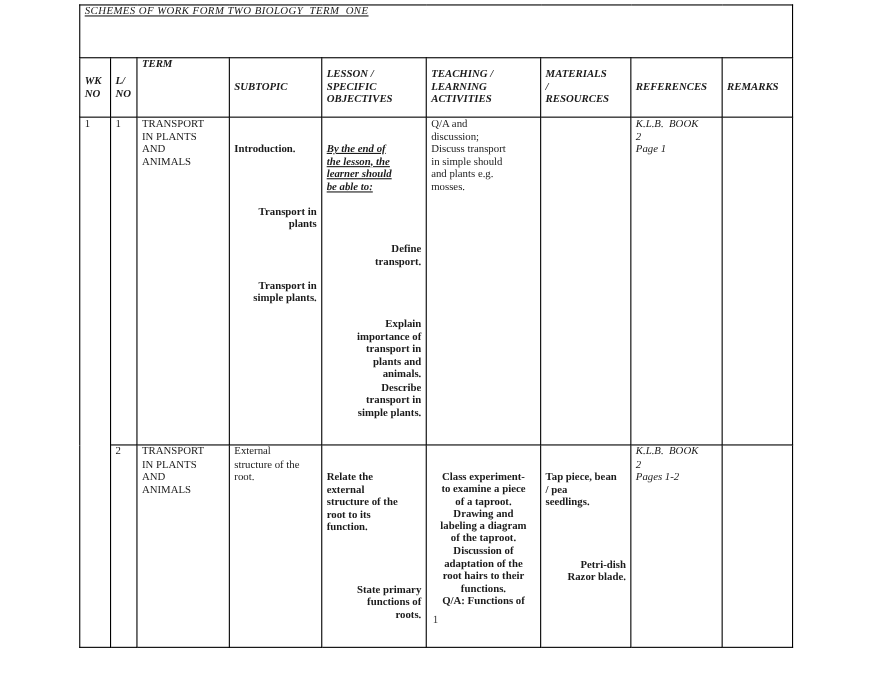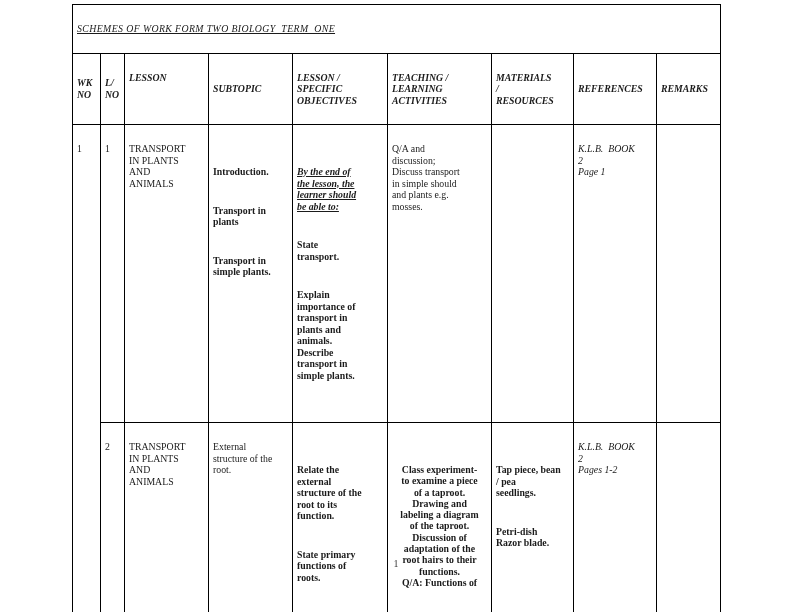--- a/index.html
+++ b/index.html
@@ -16,21 +16,21 @@
   table.schemes {
     position: absolute;
     left: 72px;
     top: 4px;
     width: 648px;
     border-collapse: collapse;
     table-layout: fixed;
   }
   .schemes td, .schemes th {
     border: 1px solid #000000;
-    padding: 18px 4px;
+    padding: 0 4px;
     vertical-align: top;
     text-align: left;
     font-size: 9.8px;
     line-height: 11.5px;
     font-weight: normal;
     white-space: pre-wrap;
     overflow: hidden;
   }
   tr.title-row { height: 48px; }
   tr.header-row { height: 54px; }
@@ -48,21 +48,21 @@
   }
   .header-row th {
     font-weight: bold;
     font-style: italic;
     vertical-align: middle;
   }
   .header-row th.top { vertical-align: top; }
   .bold { font-weight: bold; }
   .italic { font-style: italic; margin-top: 28px; }
   .para { display: block; font-weight: bold; }
-  .gap { margin-top: 4px; }
+  .gap { margin-top: 22px; text-align: right; }
   .obj-heading {
     font-weight: bold;
     font-style: italic;
     text-decoration: underline;
   }
   .pad-top { padding-top: 51px; }
   .clip { max-height: 125px; overflow: hidden; line-height: 11.3px; text-align: center; }
   .page-number {
     position: absolute;
     left: 0;
@@ -94,21 +94,21 @@
     <tbody>
         <tr class="title-row">
       <td colspan="9" class="title-cell">SCHEMES OF WORK FORM TWO BIOLOGY  TERM  ONE</td>
     </tr>
 
     <tr class="header-row">
       <th>WK
 NO</th>
       <th>L/
 NO</th>
-      <th class="top">LESSON</th>
+      <th class="top">TERM</th>
       <th>SUBTOPIC</th>
       <th>LESSON /
 SPECIFIC
 OBJECTIVES</th>
       <th>TEACHING /
 LEARNING
 ACTIVITIES</th>
       <th>MATERIALS
 /
 RESOURCES</th>
@@ -128,21 +128,21 @@
         <span class="para bold gap">Transport in
 plants</span>
         <span class="para gap">Transport in
 simple plants.</span>
       </td>
       <td>
         <span class="para obj-heading">By the end of
 the lesson, the
 learner should
 be able to:</span>
-        <span class="para gap">State
+        <span class="para gap">Define
 transport.</span>
         <span class="para gap">Explain
 importance of
 transport in
 plants and
 animals.
 Describe
 transport in
 simple plants.</span>
       </td>

